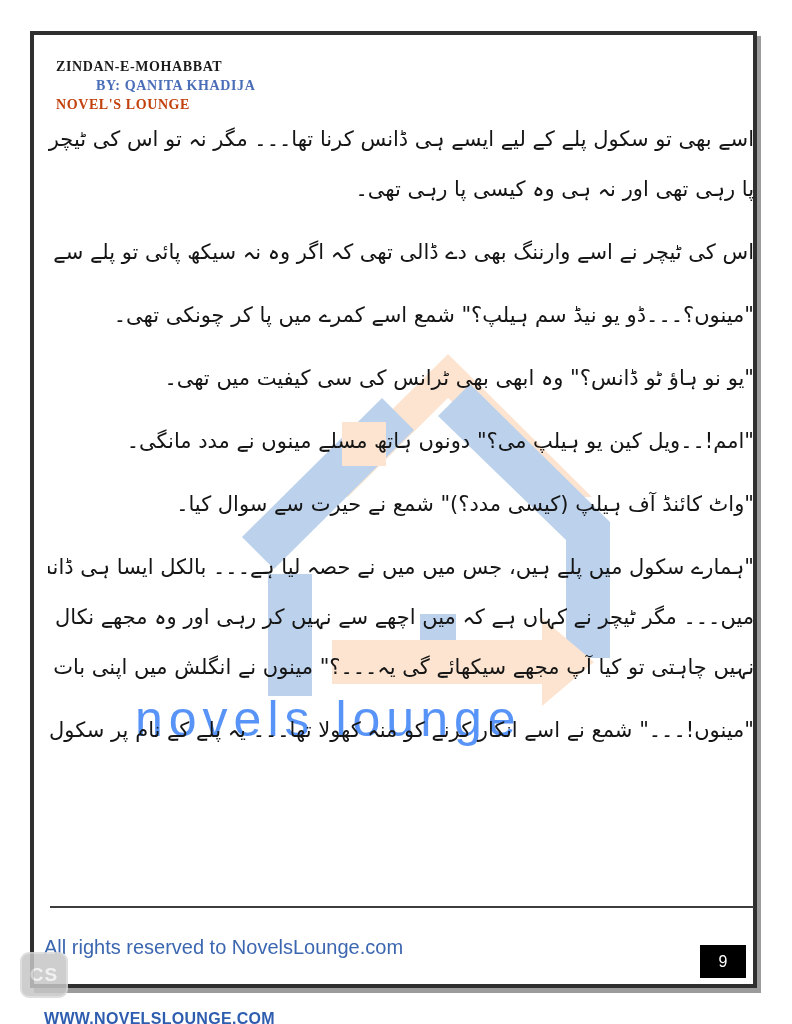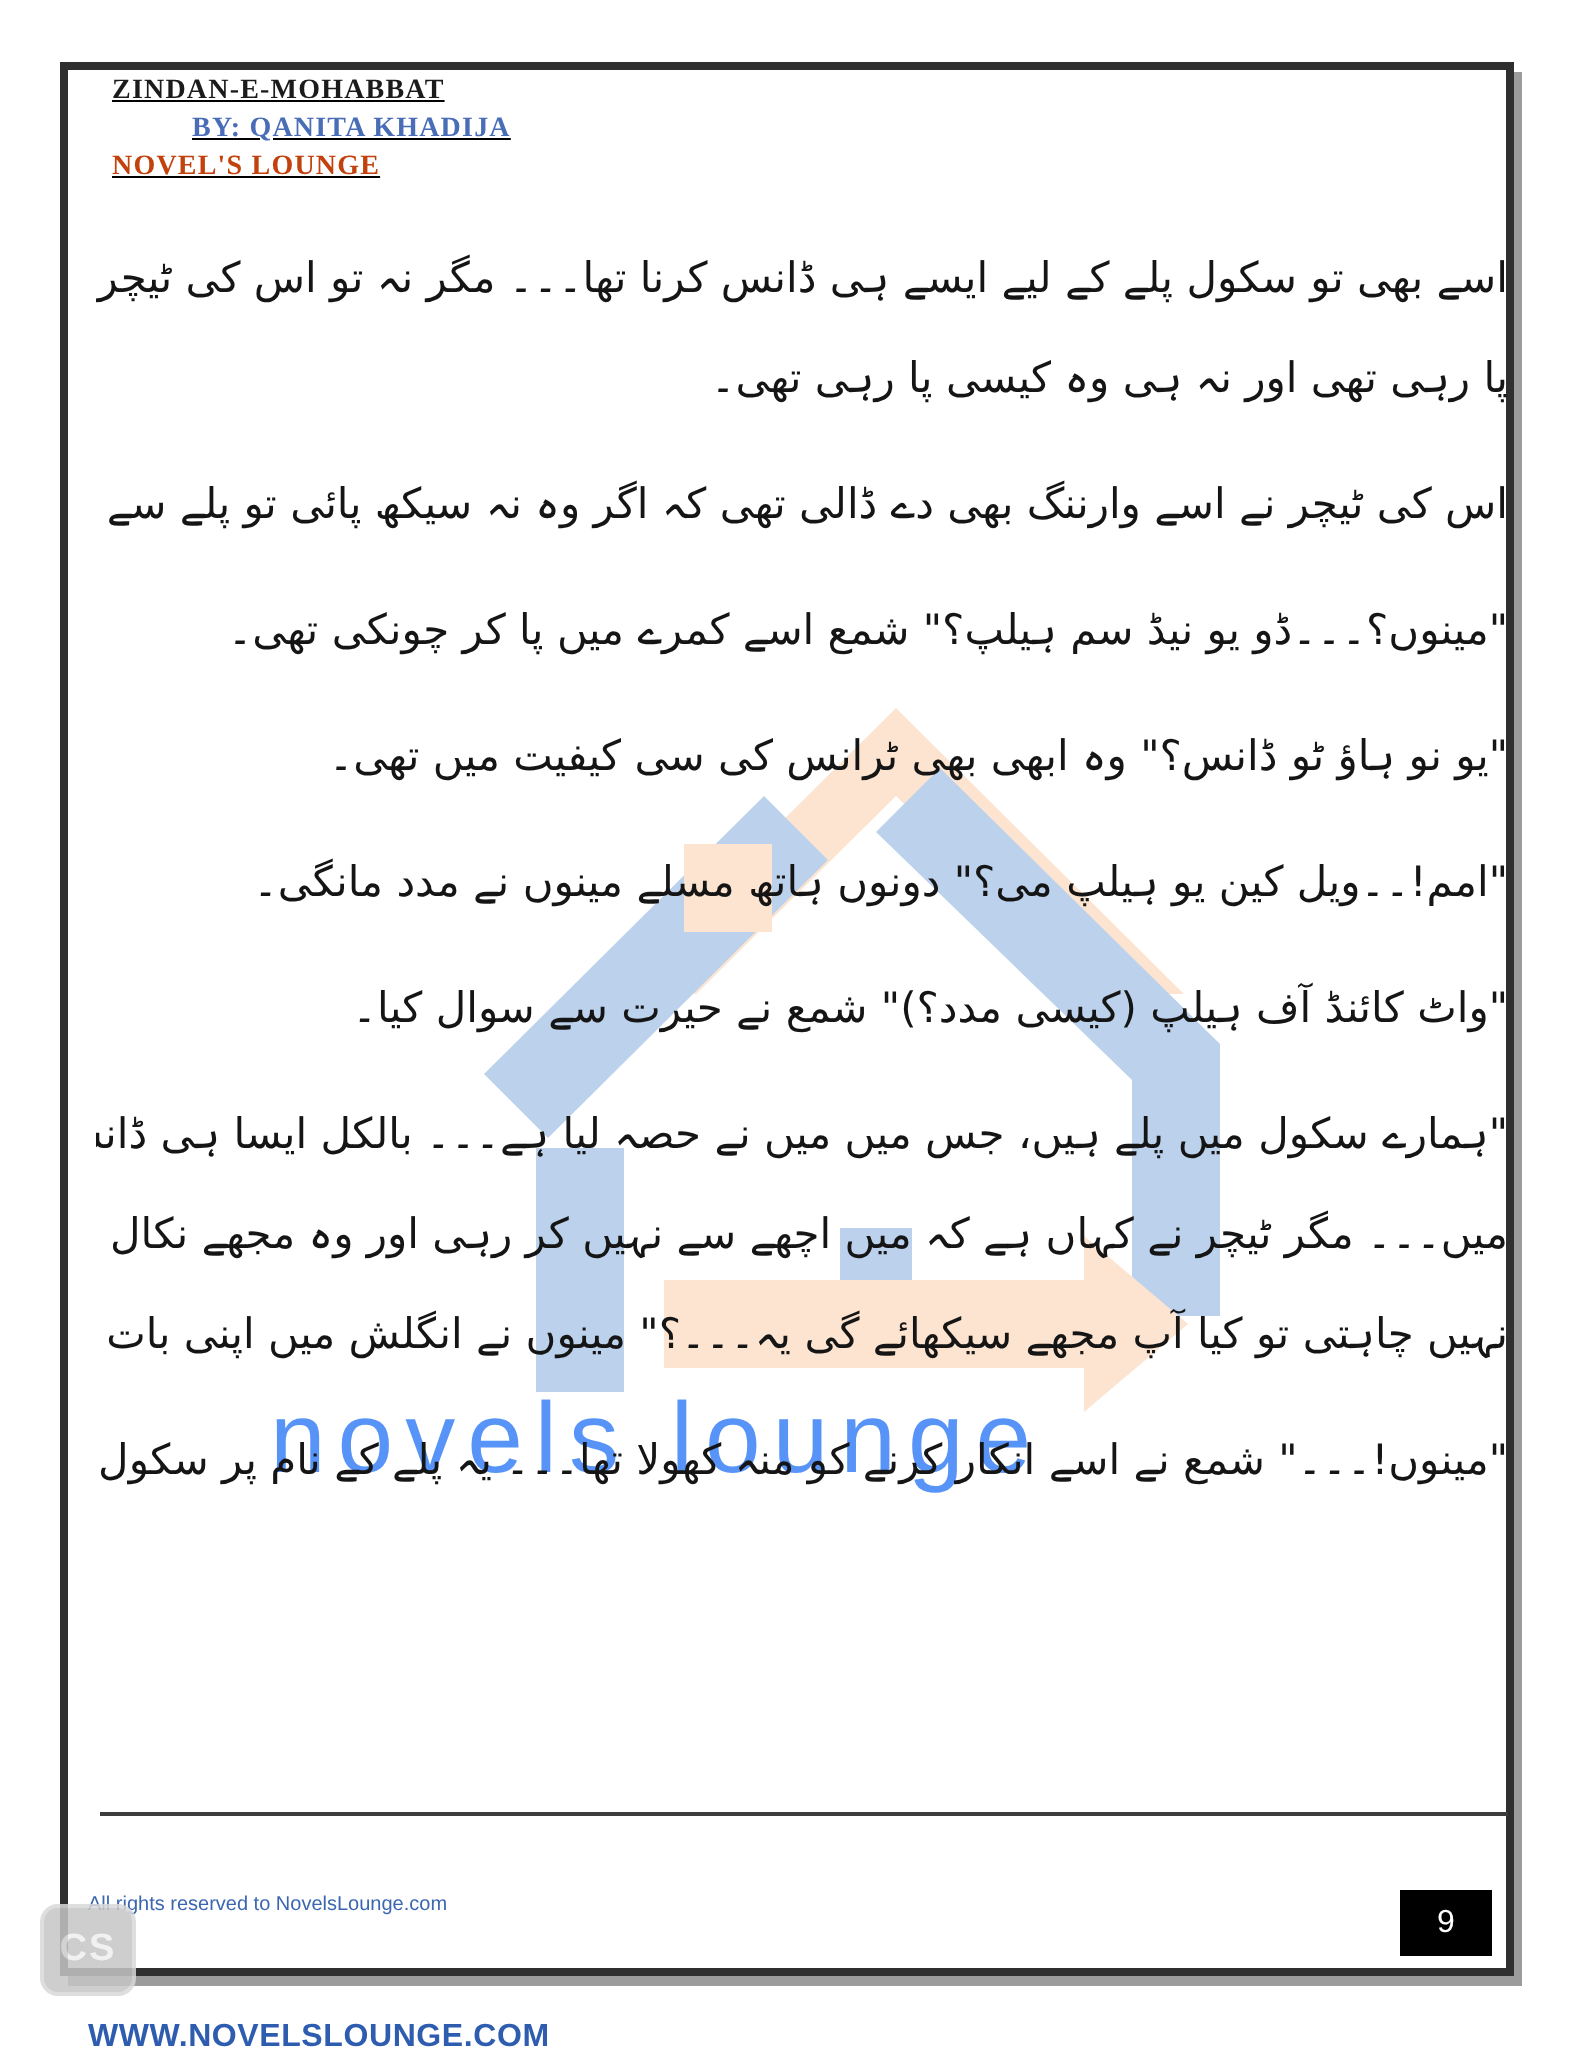--- a/index.html
+++ b/index.html
@@ -7,22 +7,22 @@
     position:relative;width:792px;height:1024px;background:#ffffff;
     font-family:"Liberation Sans",sans-serif;overflow:hidden;
   }
   
   .frame{
     position:absolute;left:30px;top:31px;width:727px;height:957px;
     box-sizing:border-box;border:4px solid #2f2f2f;background:#ffffff;
     box-shadow:4px 5px 0 #9b9b9b;z-index:1;
   }
   
-  .header{position:absolute;left:56px;top:36px;z-index:4;line-height:19px;
-    font-family:"Liberation Serif",serif;font-weight:bold;font-size:14px;letter-spacing:.6px;text-decoration:underline;}
+  .header{position:absolute;left:56px;top:57px;z-index:4;line-height:19px;
+    font-family:"Liberation Serif",serif;font-weight:bold;font-size:14px;letter-spacing:.6px;}
   .h-title{color:#1b1b1b;}
   .h-by{color:#4a6db8;margin-left:40px;}
   .h-site{color:#c2410c;}
   
   .story{
     position:absolute;left:48px;top:114px;width:706px;z-index:4;
     direction:rtl;text-align:right;overflow:hidden;
   }
   .para{margin:0 0 13px 0;}
   .u-line{
@@ -31,21 +31,21 @@
   }
   
   .wm-logo{position:absolute;left:212px;top:322px;z-index:2;}
   .wm-text{
     position:absolute;left:135px;top:690px;z-index:2;
     font-family:"Liberation Sans",sans-serif;font-weight:normal;font-size:50px;
     letter-spacing:6px;color:#3b82f6;opacity:.85;white-space:nowrap;
   }
   
   .hr-line{position:absolute;left:50px;top:906px;width:704px;height:2px;background:#3d3d3d;z-index:4;}
-  .f-rights{position:absolute;left:44px;top:936px;font-size:10px;color:#3b66b0;z-index:4;margin-top:11px;}
+  .f-rights{position:absolute;left:44px;top:936px;font-size:20px;color:#3b66b0;z-index:4;}
   .f-url{position:absolute;left:44px;top:1010px;font-size:16px;font-weight:bold;
     color:#2e5db0;text-decoration:underline;z-index:5;letter-spacing:.3px;}
   .page-num{
     position:absolute;left:700px;top:945px;width:46px;height:33px;background:#000;
     color:#fff;font-size:16px;display:flex;align-items:center;justify-content:center;z-index:4;
   }
   
   .cs-icon{
     position:absolute;left:20px;top:952px;width:48px;height:46px;background:#c6c6c6;
     border-radius:9px;opacity:.85;z-index:6;display:flex;align-items:center;justify-content:center;

